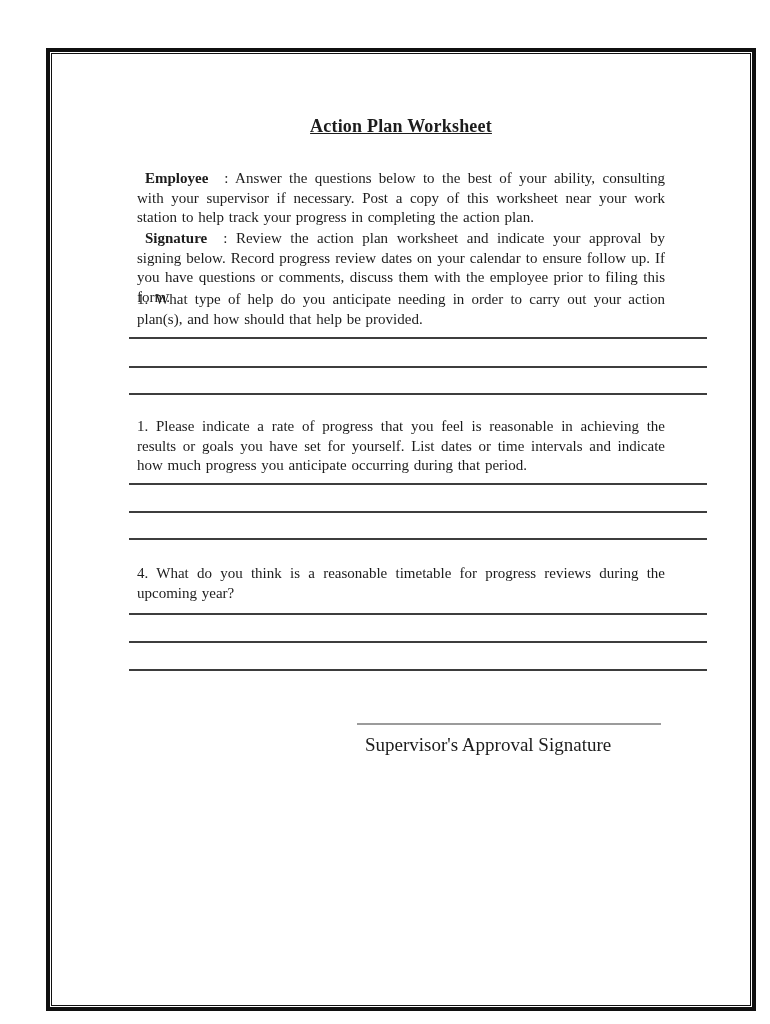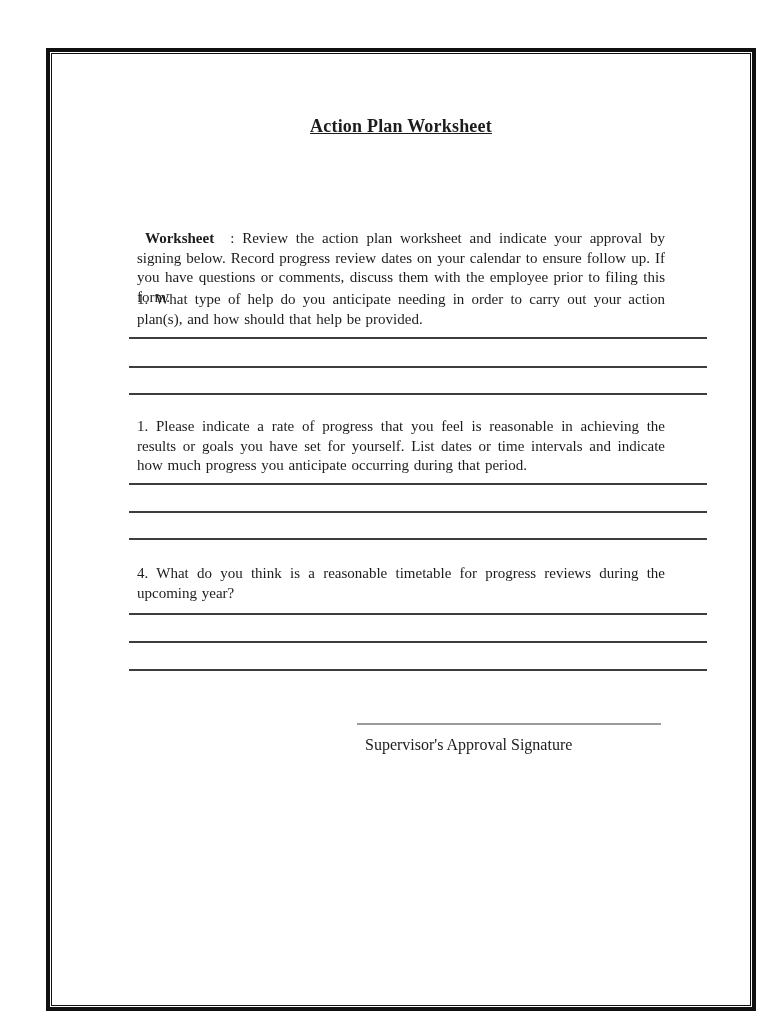--- a/index.html
+++ b/index.html
@@ -91,39 +91,40 @@
     left: 228px;
     top: 707px;
     width: 304px;
     height: 0;
     border-top: 2px solid var(--signature-line);
   }
   .sig-label {
     position: absolute;
     left: 228px;
     top: 711px;
-    font-size: 16px;
+    font-size: 19px;
     line-height: 19px;
   }
 </style>
 </head>
 <body>
 
 <div class="doc">
 
   <div class="frame">
     <div class="frame-inner"></div>
   </div>
 
   <div class="content">
 
     <div class="title">Action Plan Worksheet</div>
 
+    <p class="para p-employee"><b>Employee</b><span>: Answer the questions below to the best of your ability, consulting with your supervisor if necessary.  Post a copy of this worksheet near your work station to help track your progress in completing the action plan.</span></p>
 
-    <p class="para p-supervisor"><b>Worksheet</b><span>: Review the action plan worksheet and indicate your approval by signing below.  Record progress review dates on your calendar to ensure follow up.  If you have questions or comments, discuss them with the employee prior to filing this form.</span></p>
+    <p class="para p-supervisor"><b>Signature</b><span>: Review the action plan worksheet and indicate your approval by signing below.  Record progress review dates on your calendar to ensure follow up.  If you have questions or comments, discuss them with the employee prior to filing this form.</span></p>
 
     <p class="para q-1">1. What type of help do you anticipate needing in order to carry out your action plan(s), and how should that help be provided.</p>
 
     <div class="rule r1a"></div>
     <div class="rule r1b"></div>
     <div class="rule r1c"></div>
 
     <p class="para q-2">1.  Please indicate a rate of progress that you feel is reasonable in achieving the results or goals you have set for yourself.  List dates or time intervals and indicate how much progress you anticipate occurring during that period.</p>
 
     <div class="rule r2a"></div>

